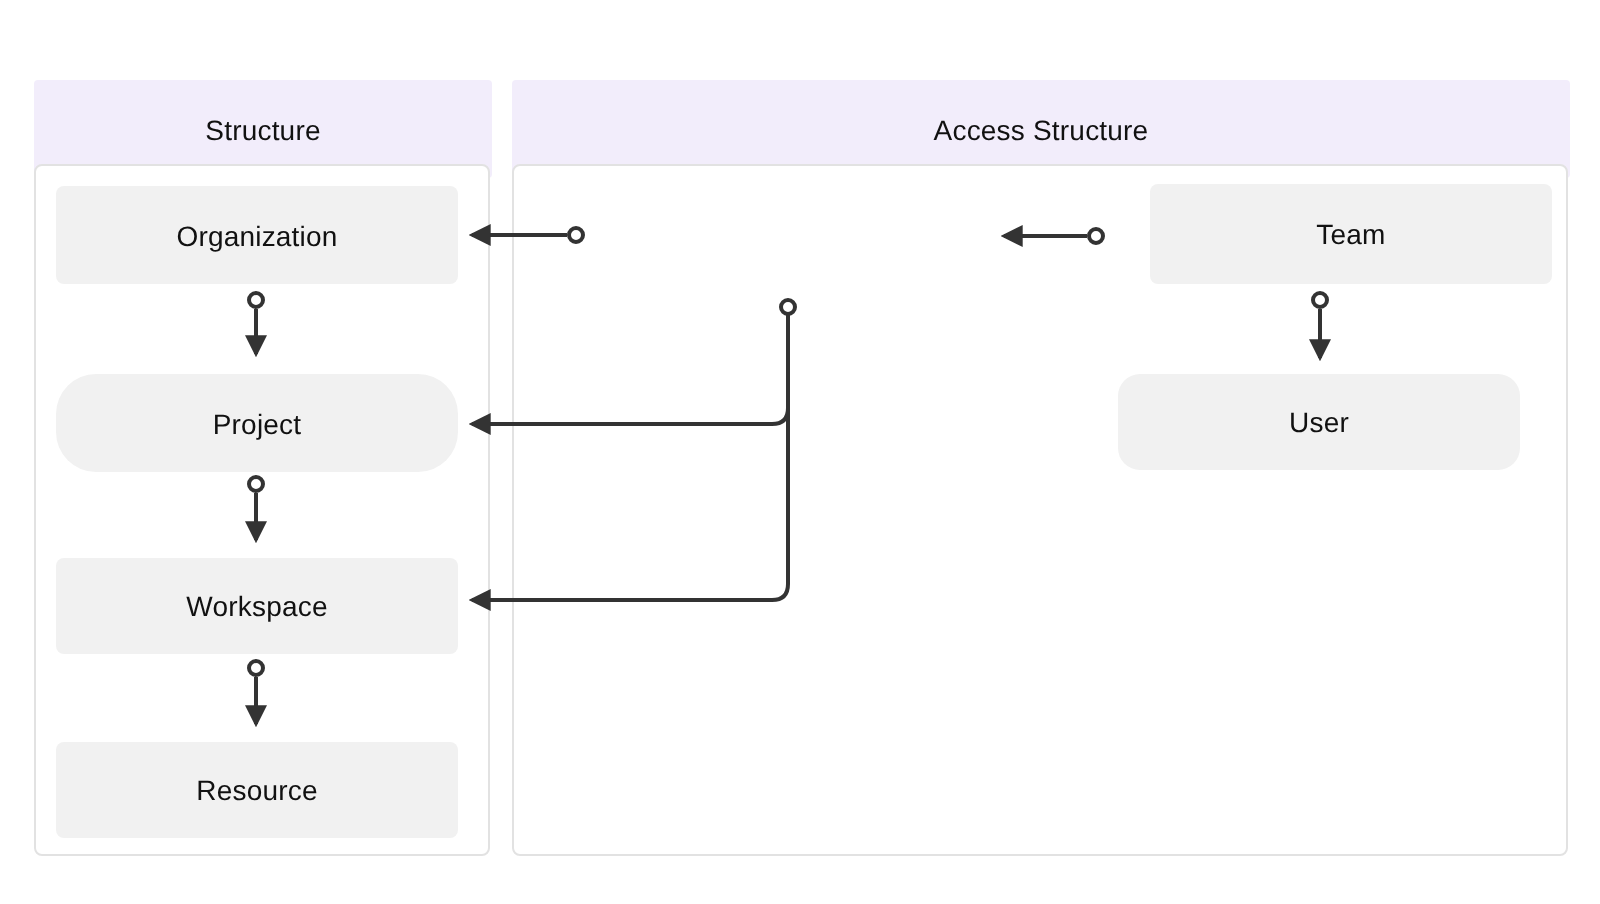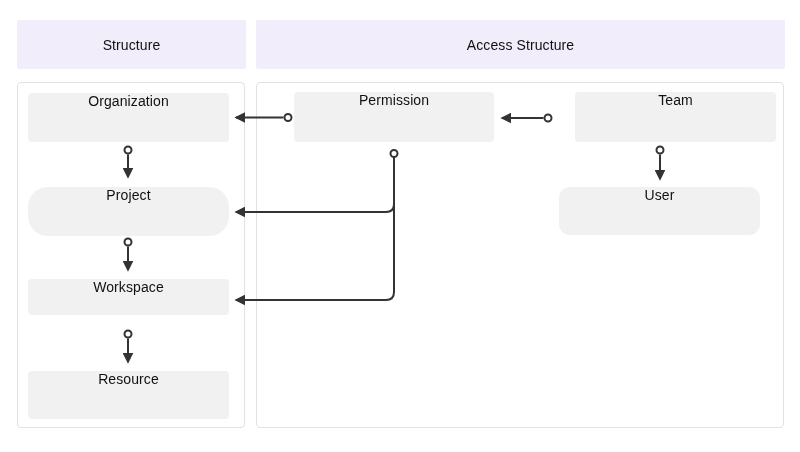--- a/index.html
+++ b/index.html
@@ -19,47 +19,48 @@
   .hdr {
     position: absolute;
     display: flex;
     align-items: center;
     justify-content: center;
     background: var(--header-bg, #F2EDFB);
     border-radius: 2px;
     font-size: 14px;
     font-weight: 500;
     letter-spacing: 0.1px;
+    margin-top: 20px;
   }
   #hdr-structure { left: 17px; top: 20px; width: 229px; height: 49px; }
   #hdr-access    { left: 256px; top: 20px; width: 529px; height: 49px; }
   .panel {
     position: absolute;
     background: #ffffff;
     border: 1px solid var(--panel-border, #E2E2E2);
     border-radius: 4px;
     box-sizing: border-box;
   }
   #panel-left  { left: 17px;  top: 82px; width: 228px; height: 346px; }
   #panel-right { left: 256px; top: 82px; width: 528px; height: 346px; }
   .node {
     position: absolute;
     display: flex;
-    align-items: flex-start;
+    align-items: center;
     justify-content: center;
     background: var(--node-bg, #F1F1F1);
     border-radius: 4px;
     font-size: 14px;
     font-weight: 500;
     letter-spacing: 0.1px;
     box-sizing: border-box;
   }
   #node-organization { left: 28px;  top: 93px;  width: 201px; height: 49px; }
   #node-project      { left: 28px;  top: 187px; width: 201px; height: 49px; border-radius: 20px; }
-  #node-workspace    { left: 28px;  top: 279px; width: 201px; height: 36px; }
+  #node-workspace    { left: 28px;  top: 279px; width: 201px; height: 48px; }
   #node-resource     { left: 28px;  top: 371px; width: 201px; height: 48px; }
   #node-permission   { left: 294px; top: 92px;  width: 200px; height: 50px; }
   #node-team         { left: 559px; top: 92px;  width: 201px; height: 50px; margin-left: 16px; }
   #node-user         { left: 559px; top: 187px; width: 201px; height: 48px; border-radius: 11px; }
   #connector-overlay {
     position: absolute;
     left: 0; top: 0;
     width: 800px;
     height: 452px;
     pointer-events: none;
@@ -95,23 +96,20 @@
   </div>
   <div class="node" id="node-project">
     <span>Project</span>
   </div>
   <div class="node" id="node-workspace">
     <span>Workspace</span>
   </div>
   <div class="node" id="node-resource">
     <span>Resource</span>
   </div>
-  <div class="node" id="node-permission">
-    <span>Permission</span>
-  </div>
   <div class="node" id="node-team">
     <span>Team</span>
   </div>
   <div class="node" id="node-user">
     <span>User</span>
   </div>
 
   <svg id="connector-overlay" viewBox="0 0 800 452" xmlns="http://www.w3.org/2000/svg" aria-hidden="true">
     <defs>
       <marker id="ah" viewBox="0 0 10 10" refX="8.5" refY="5" markerWidth="5.5" markerHeight="5.5" orient="auto-start-reverse">

